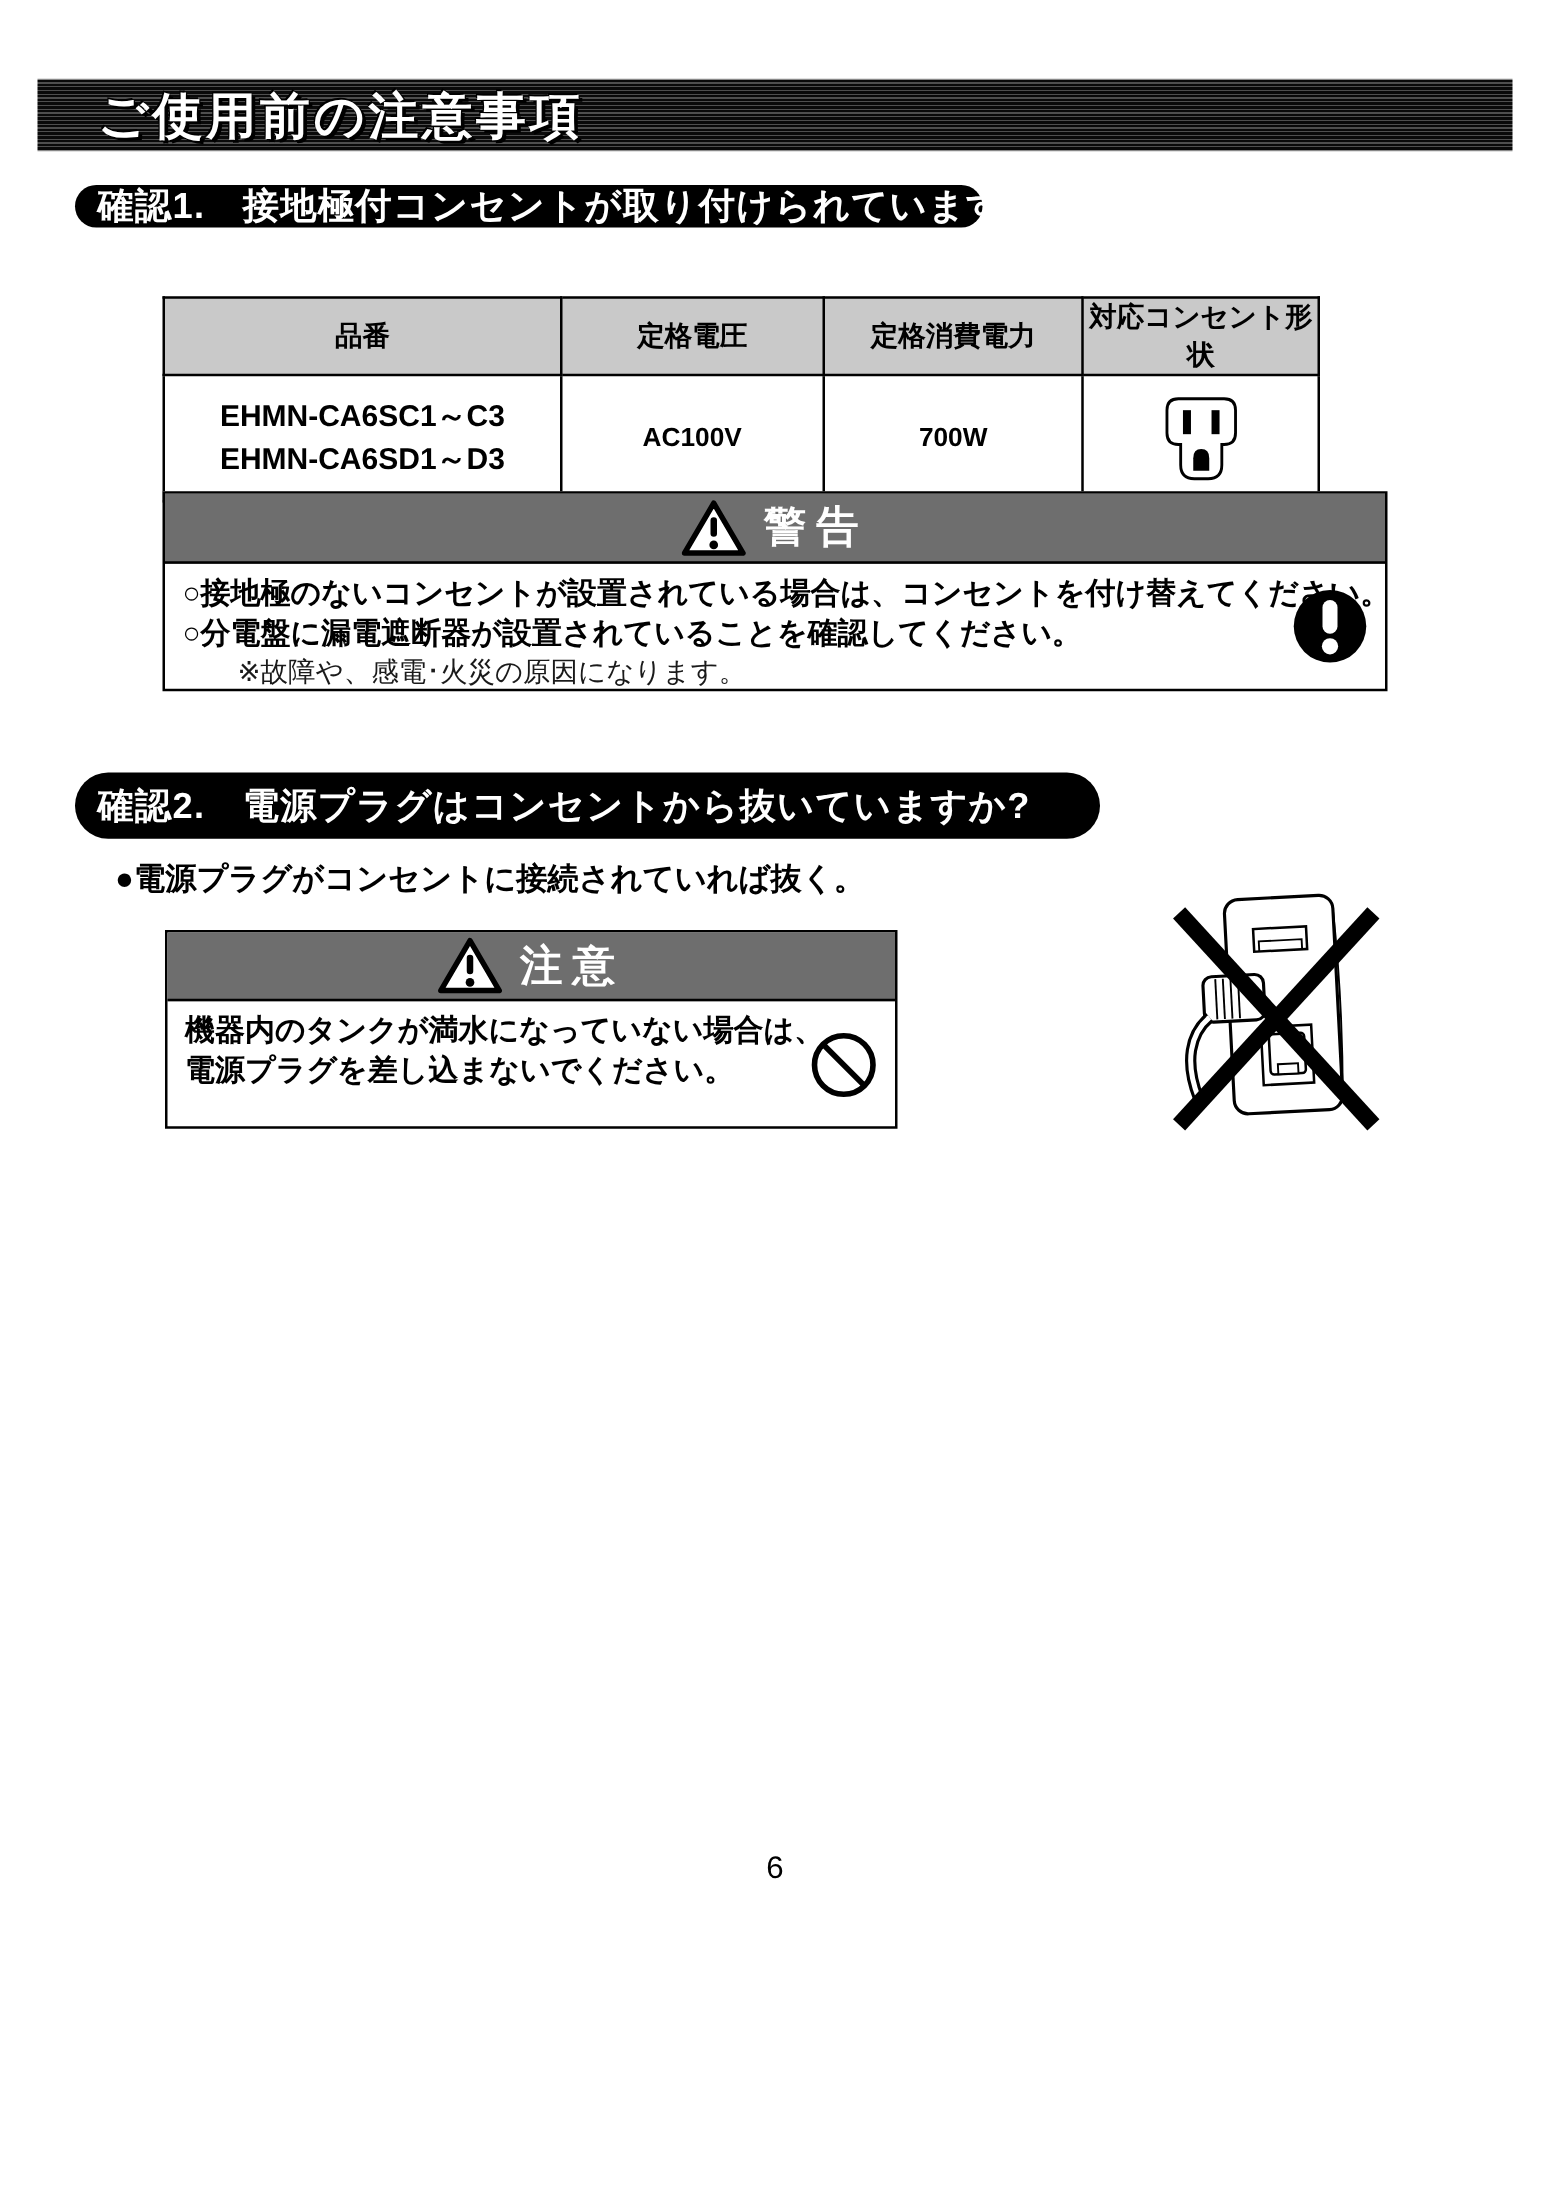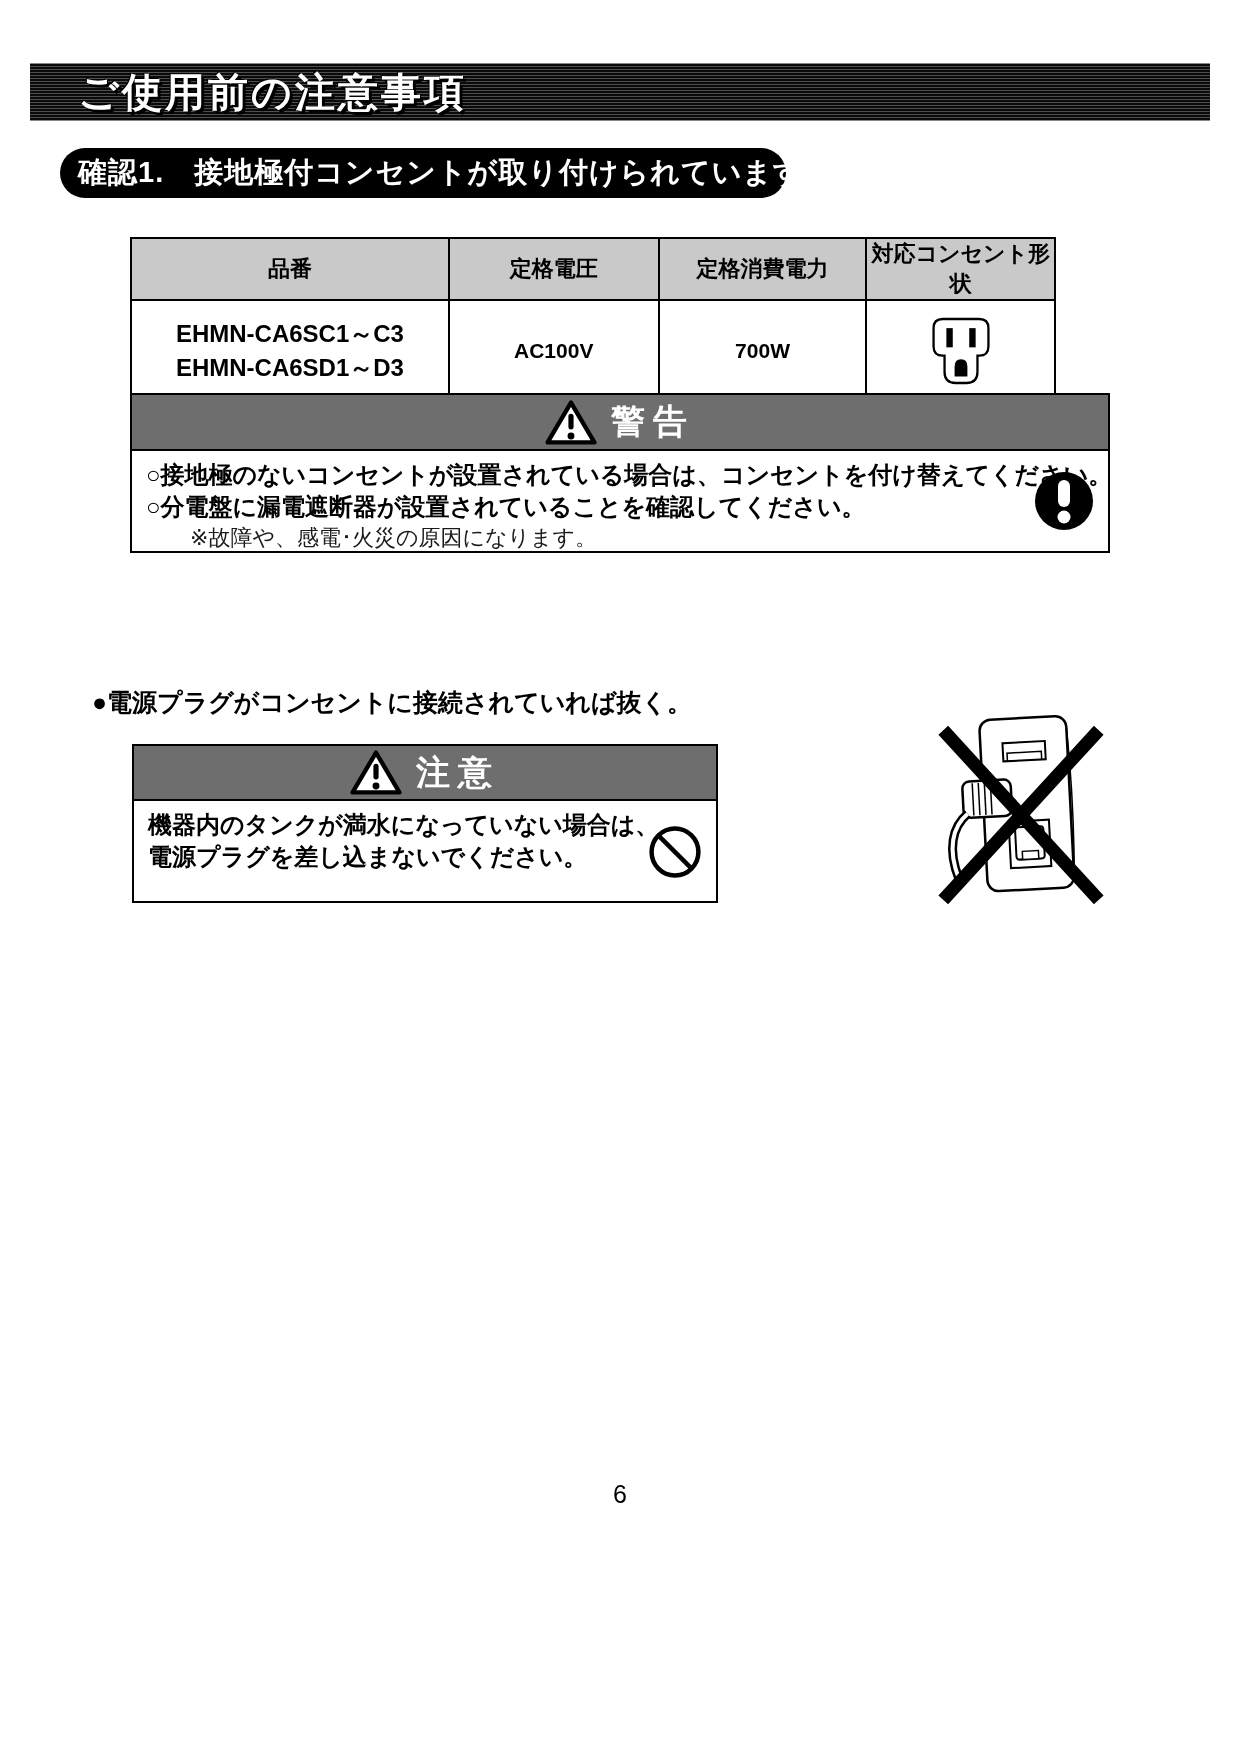--- a/index.html
+++ b/index.html
@@ -43,21 +43,21 @@
     display: flex;
     align-items: center;
     white-space: nowrap;
   }
   .check-bar .check-heading {
     font-size: 29px;
     font-weight: bold;
     letter-spacing: 1px;
     padding-left: 18px;
   }
-  #check1-bar { left: 60px; top: 148px; width: 726px; height: 50px; }
+  #check1-bar { left: 60px; top: 148px; width: 726px; height: 34px; }
   #check2-bar { left: 60px; top: 618px; width: 820px; height: 53px; }
 
   
   .spec-table {
     position: absolute;
     left: 130px; top: 237px;
     width: 926px;
     border-collapse: collapse;
     table-layout: fixed;
   }
@@ -217,20 +217,23 @@
       <div class="alert-line">○分電盤に漏電遮断器が設置されていることを確認してください。</div>
       <div class="alert-note">※故障や、感電･火災の原因になります。</div>
       <svg class="corner-icon" id="mandatory-icon" width="60" height="60" viewBox="0 0 60 60">
         <circle cx="30" cy="30" r="29" fill="#000"></circle>
         <rect x="24" y="9" width="12" height="27" rx="6" fill="#fff"></rect>
         <circle cx="30" cy="46" r="6.5" fill="#fff"></circle>
       </svg>
     </div>
   </div>
 
+  <div class="check-bar" id="check2-bar">
+    <div class="check-heading">確認2.　電源プラグはコンセントから抜いていますか?</div>
+  </div>
 
   <div class="bullet-line">●電源プラグがコンセントに接続されていれば抜く。</div>
 
   <div class="alert-box" id="caution-box">
     <div class="alert-header">
       <svg width="52" height="47" viewBox="0 0 60 54">
         <path d="M30 4 L57 50 L3 50 Z" fill="#ffffff" stroke="#000000" stroke-width="5" stroke-linejoin="round"></path>
         <rect x="27" y="17" width="6" height="18" rx="3" fill="#000"></rect>
         <circle cx="30" cy="42.5" r="4" fill="#000"></circle>
       </svg>

